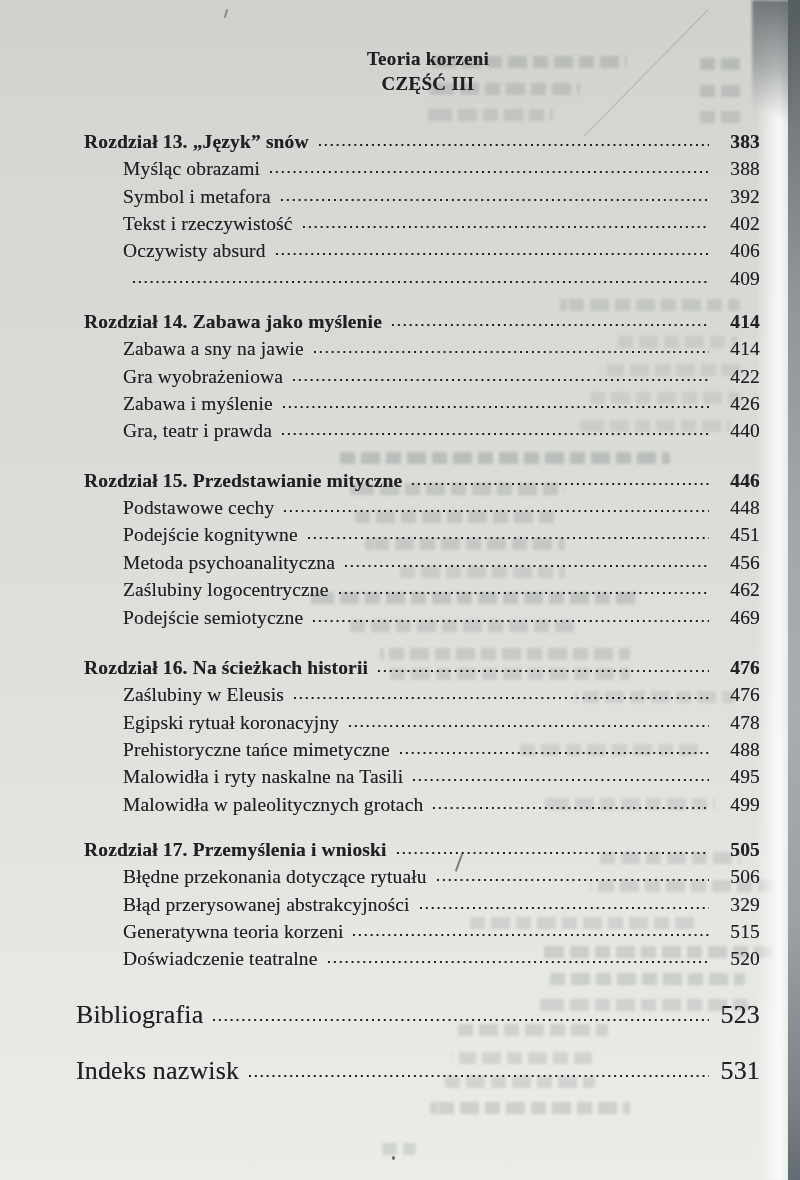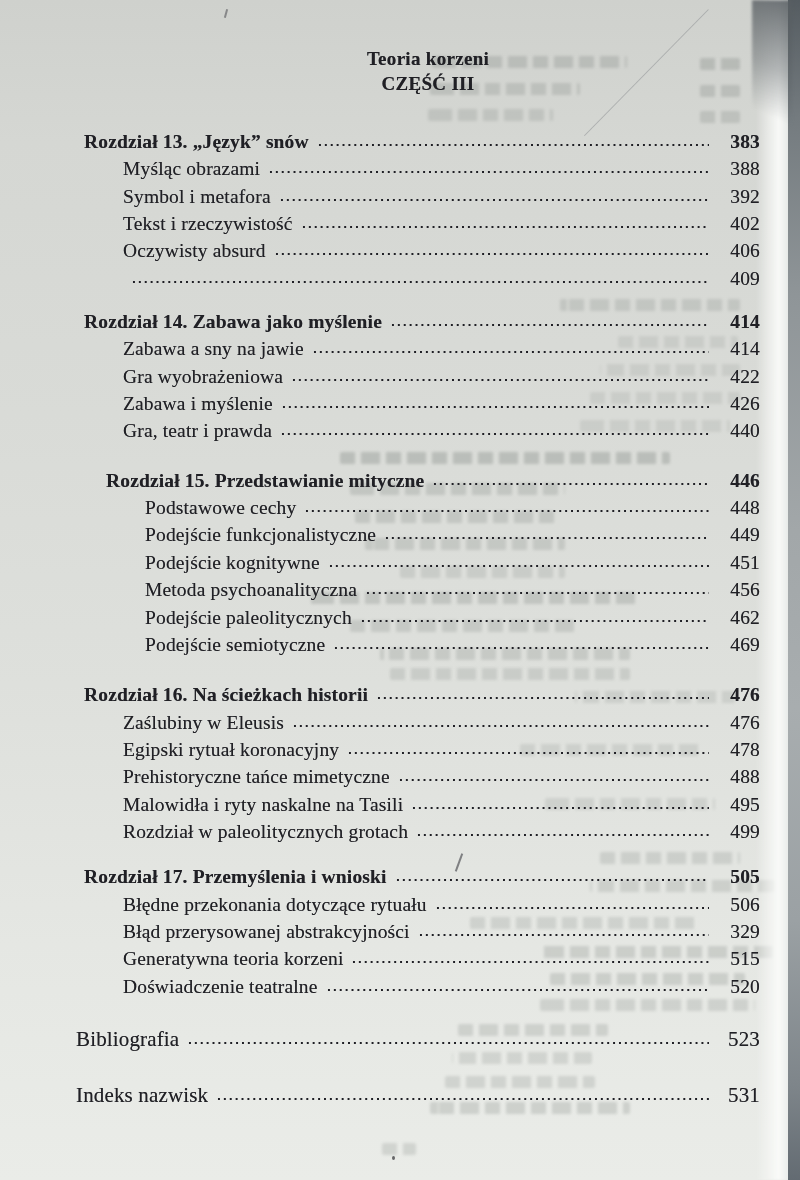--- a/index.html
+++ b/index.html
@@ -33,28 +33,28 @@
   .ghost:nth-child(odd){background-position:9px 0;}
   
   .header{position:absolute;top:46px;left:96px;width:664px;z-index:6;text-align:center;
     font-weight:bold;font-size:19px;line-height:25px;letter-spacing:.3px;
     text-shadow:0 0 .6px rgba(32,32,40,.55);}
   .toc{position:absolute;top:131px;left:76px;width:684px;z-index:6;}
   .row{display:flex;align-items:baseline;height:27.35px;font-size:19.5px;white-space:nowrap;
     text-shadow:0 0 .6px rgba(32,32,40,.5);letter-spacing:.15px;}
   .row.heading{font-weight:bold;padding-left:8px;justify-content:center;}
   .row.sub{padding-left:47px;}
-  .row.big{font-size:21px;height:30px;padding-left:0;}
+  .row.big{font-size:26px;height:30px;padding-left:0;}
   .t{flex:0 0 auto;}
   .dots{flex:1 1 auto;min-width:20px;height:6px;margin:0 7px 0 8px;align-self:baseline;
     background-image:radial-gradient(circle,#1e1e24 1.05px,rgba(30,30,36,0) 1.5px);
     background-size:5.9px 6px;background-repeat:repeat-x;background-position:left bottom;}
   .pg{flex:0 0 auto;min-width:44px;text-align:right;}
   .toc-section.s2{margin-top:16px;}
-  .toc-section.s3{margin-top:22px;margin-left:22px;}
+  .toc-section.s3{margin-top:22px;}
   .toc-section.s4{margin-top:23px;}
   .toc-section.s5{margin-top:18px;}
   .toc-standalone.m1{margin-top:24px;}
   .toc-standalone.m2{margin-top:26px;}
 </style>
 </head>
 <body>
 
 <div>
     <div class="ghost" style="left: 432px; top: 56px; width: 195px; opacity: 0.5;"></div>
@@ -170,36 +170,31 @@
         <span class="t">Rozdział 15. Przedstawianie mityczne</span>
         <span class="dots"></span>
         <span class="pg">446</span>
       </div>
       <div class="row sub">
         <span class="t">Podstawowe cechy</span>
         <span class="dots"></span>
         <span class="pg">448</span>
       </div>
       <div class="row sub">
-        <span class="t">Podejście funkcjonalistyczne</span>
-        <span class="dots"></span>
-        <span class="pg">449</span>
-      </div>
-      <div class="row sub">
         <span class="t">Podejście kognitywne</span>
         <span class="dots"></span>
         <span class="pg">451</span>
       </div>
       <div class="row sub">
         <span class="t">Metoda psychoanalityczna</span>
         <span class="dots"></span>
         <span class="pg">456</span>
       </div>
       <div class="row sub">
-        <span class="t">Podejście paleolitycznych</span>
+        <span class="t">Zaślubiny logocentryczne</span>
         <span class="dots"></span>
         <span class="pg">462</span>
       </div>
       <div class="row sub">
         <span class="t">Podejście semiotyczne</span>
         <span class="dots"></span>
         <span class="pg">469</span>
       </div>
     </div>
     <div class="toc-section s4">
@@ -222,21 +217,21 @@
         <span class="t">Prehistoryczne tańce mimetyczne</span>
         <span class="dots"></span>
         <span class="pg">488</span>
       </div>
       <div class="row sub">
         <span class="t">Malowidła i ryty naskalne na Tasili</span>
         <span class="dots"></span>
         <span class="pg">495</span>
       </div>
       <div class="row sub">
-        <span class="t">Rozdział w paleolitycznych grotach</span>
+        <span class="t">Malowidła w paleolitycznych grotach</span>
         <span class="dots"></span>
         <span class="pg">499</span>
       </div>
     </div>
     <div class="toc-section s5">
       <div class="row heading">
         <span class="t">Rozdział 17. Przemyślenia i wnioski</span>
         <span class="dots"></span>
         <span class="pg">505</span>
       </div>

